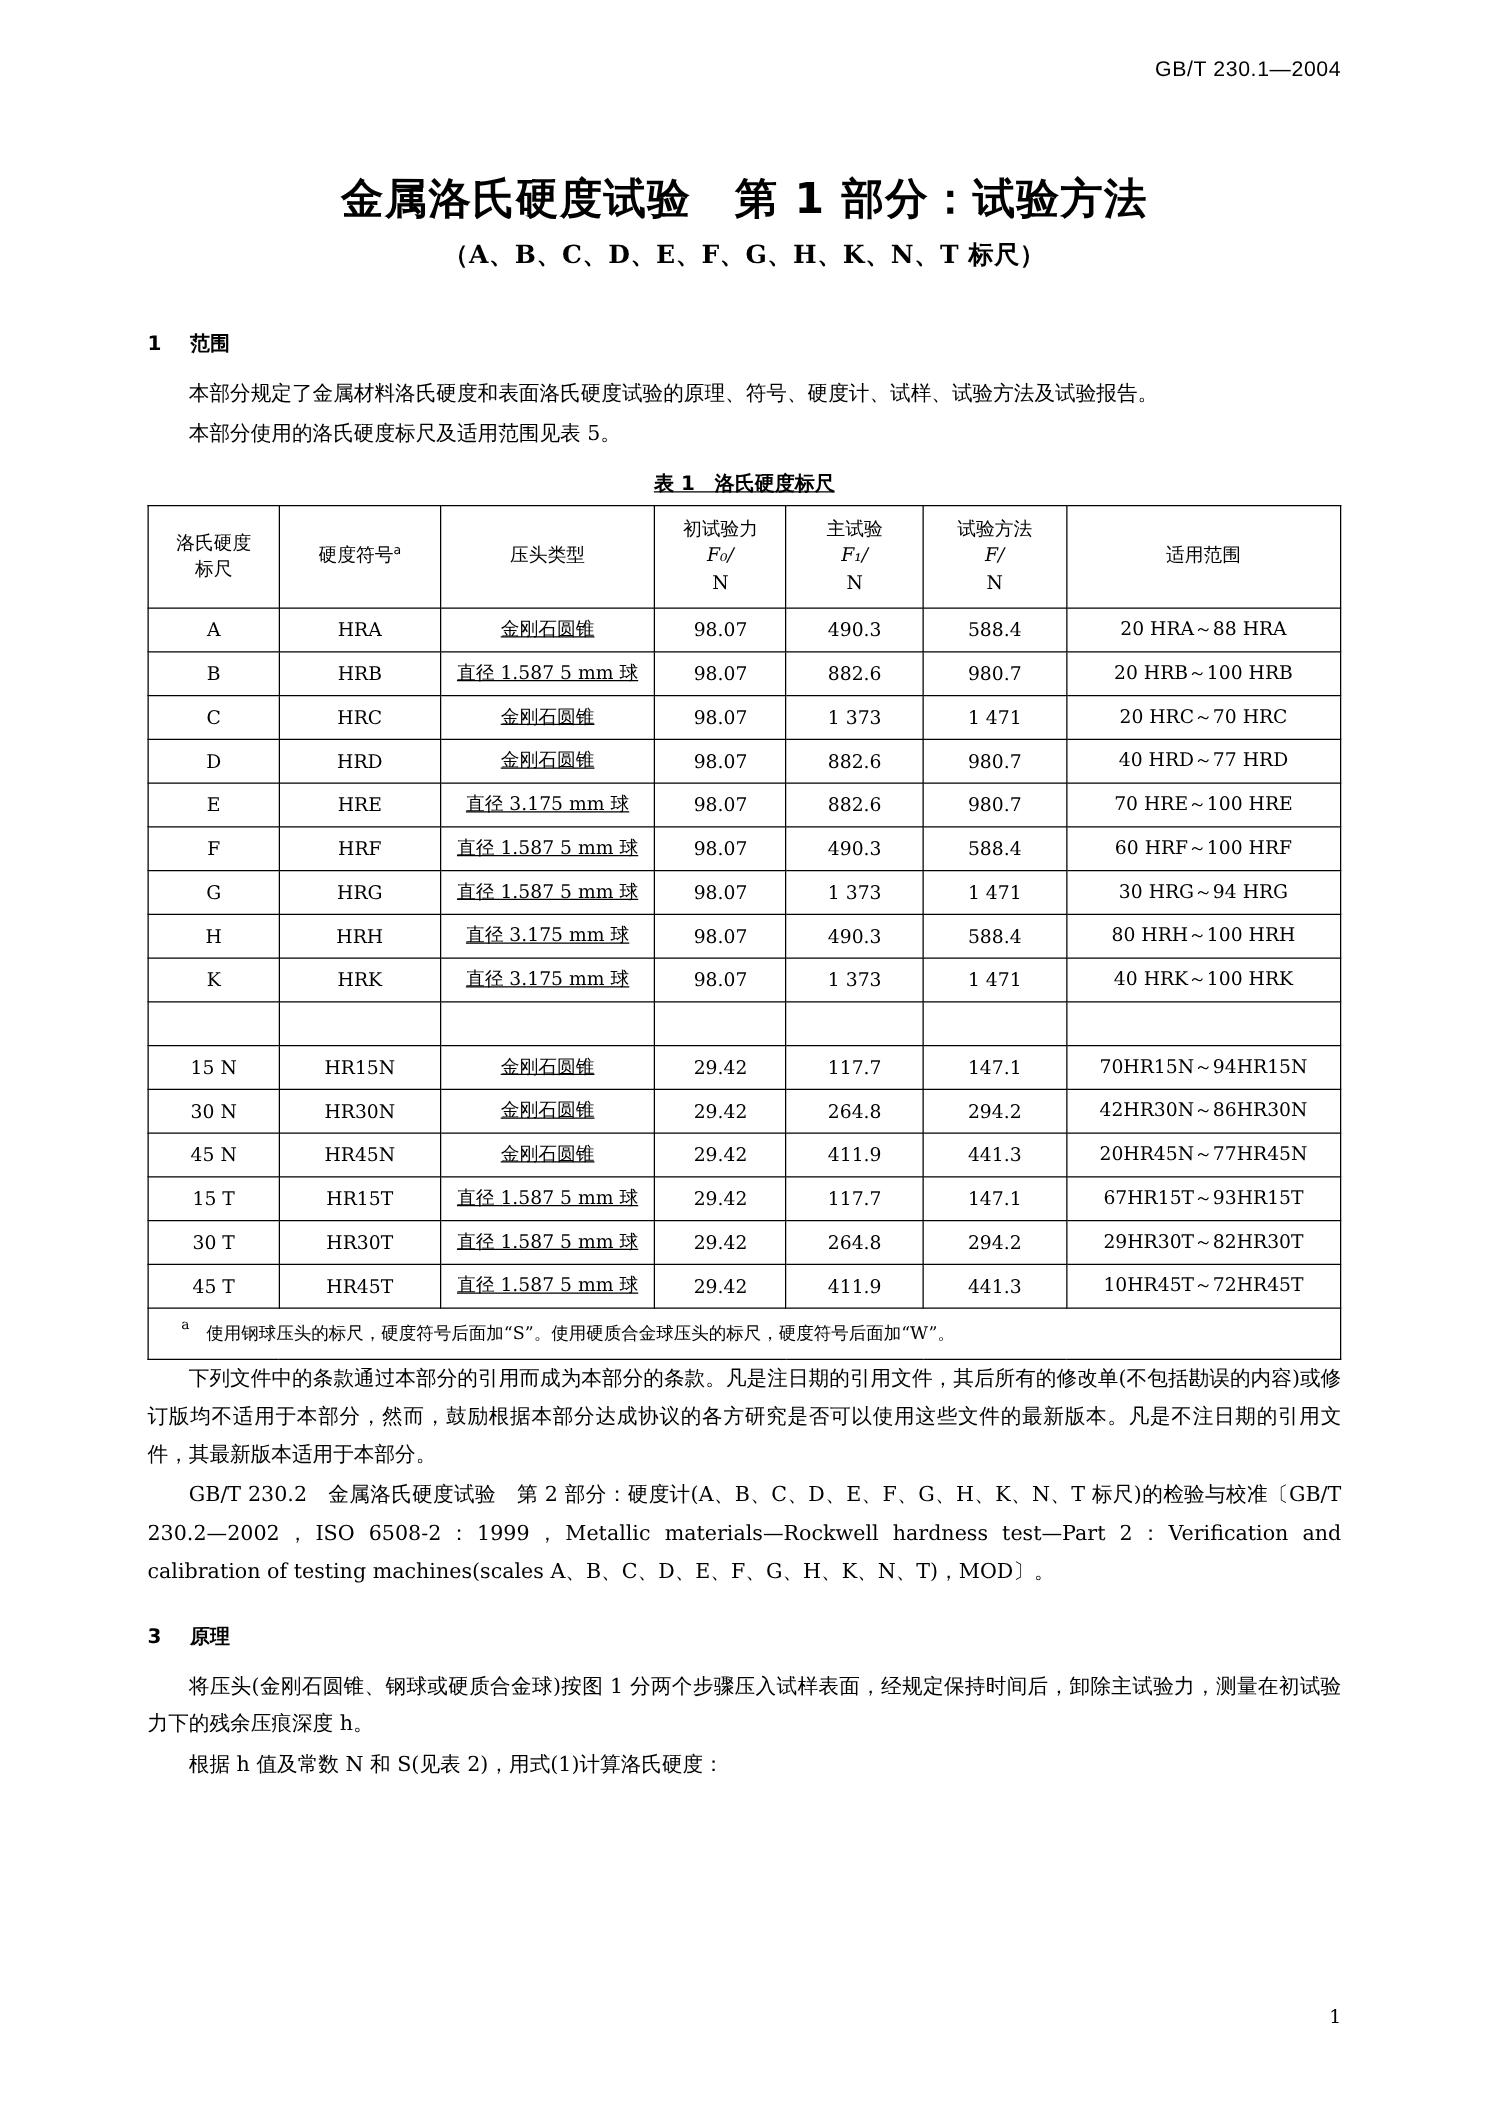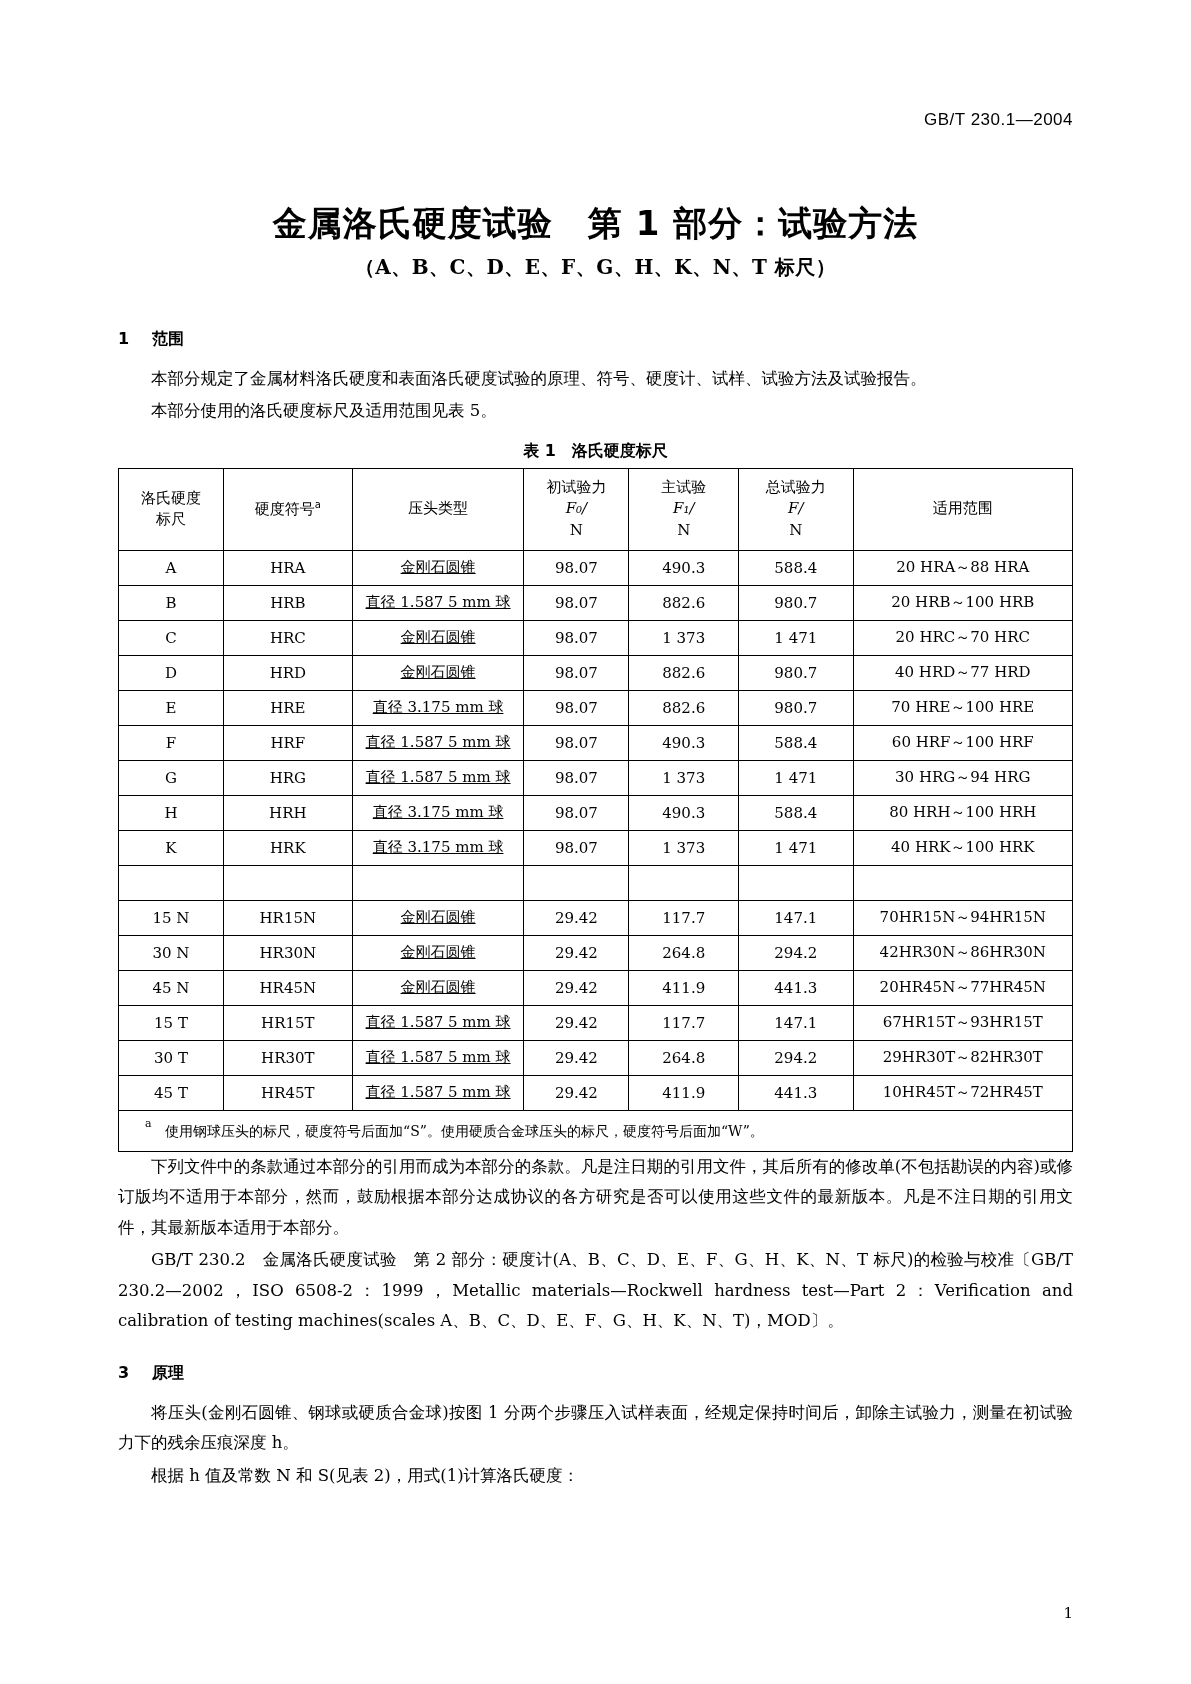--- a/index.html
+++ b/index.html
@@ -13,21 +13,21 @@
     position: relative;
     font-family: "Liberation Serif", serif;
     color: #000000;
   }
   .page {
     position: absolute;
     top: 0; left: 0;
     width: 1191px;
     height: 1684px;
     box-sizing: border-box;
-    padding: 110px 118px 60px 118px;
+    padding: 46px 118px 60px 118px;
   }
   .header-code {
     text-align: right;
     font-family: "Liberation Sans", sans-serif;
     font-size: 17px;
     letter-spacing: 0.5px;
     margin: 0 0 70px 0;
   }
   h1.doc-title {
     text-align: center;
@@ -64,20 +64,21 @@
     text-align: justify;
     text-justify: inter-ideograph;
     text-indent: 2em;
   }
   .table-caption {
     text-align: center;
     font-family: "DejaVu Sans", sans-serif;
     font-size: 16px;
     font-weight: bold;
     margin: 14px 0 6px 0;
+    text-decoration: underline;
   }
   table.scales {
     border-collapse: collapse;
     width: 100%;
     font-family: "DejaVu Serif", serif;
     font-size: 15px;
     table-layout: fixed;
   }
   table.scales td, table.scales th {
     border: 1px solid #000;
@@ -195,21 +196,21 @@
           <span>初试验力</span><br>
           <span class="italic">F₀/</span><br>
           <span>N</span>
         </td>
         <td class="hdr-serif">
           <span>主试验</span><br>
           <span class="italic">F₁/</span><br>
           <span>N</span>
         </td>
         <td class="hdr-serif">
-          <span>总试验力</span><br>
+          <span>试验方法</span><br>
           <span class="italic">F/</span><br>
           <span>N</span>
         </td>
         <td>适用范围</td>
       </tr>
     </thead>
     <tbody>
       <tr>
         <td>A</td>
         <td>HRA</td>

